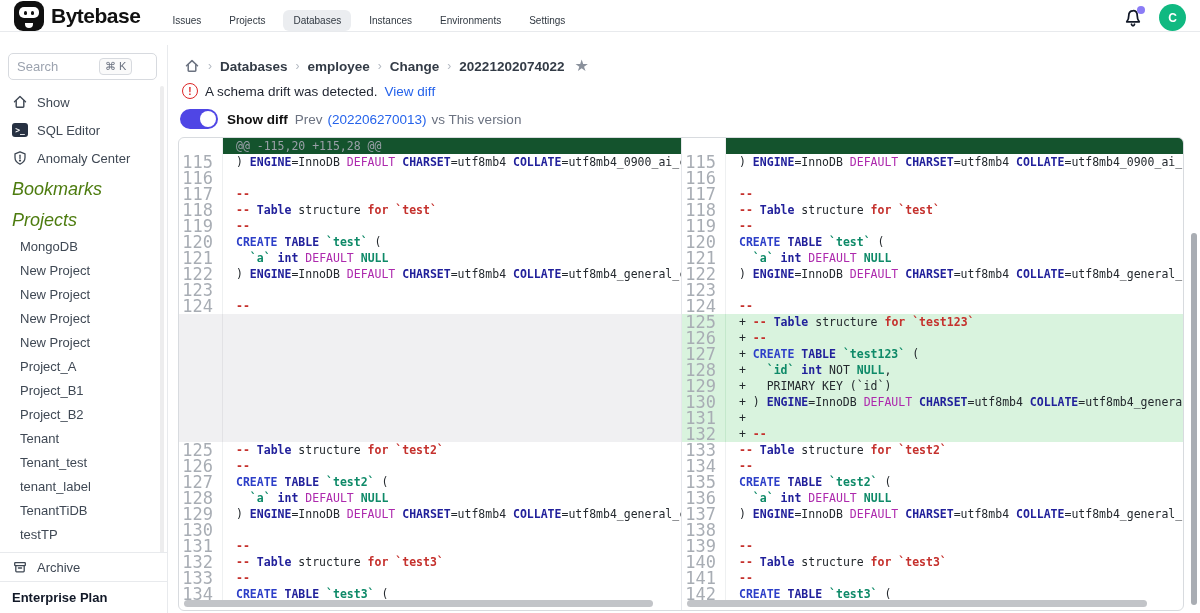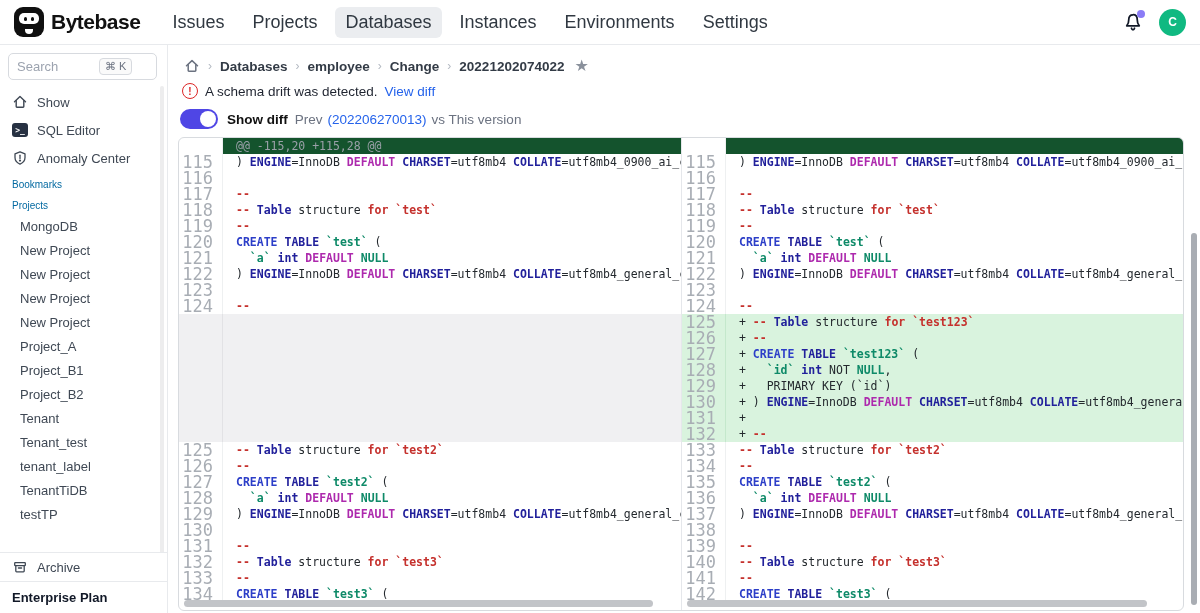--- a/index.html
+++ b/index.html
@@ -1,50 +1,50 @@
 <!DOCTYPE html>
 <html><head>
 <meta charset="utf-8">
 <style>
   * { margin:0; padding:0; box-sizing:border-box; }
   html,body { width:1200px; height:613px; overflow:hidden; }
   body { font-family:"Liberation Sans",sans-serif; background:#fff; color:#1f2937; position:relative; }
 
   
-  .navbar { position:absolute; top:0; left:0; right:0; height:45px; background:#fff;
-            border-bottom:1px solid #e8eaed; display:flex; align-items:center; padding:0 14px; z-index:10; }
+  .navbar { position:absolute; top:0; left:0; right:0; height:32px; background:#fff;
+            border-bottom:1px solid #e8eaed; display:flex; align-items:flex-end; padding:0 14px; z-index:10; }
   .brand { display:flex; align-items:center; gap:7px; cursor:pointer; }
   .logo-mark { width:30px; height:30px; background:#101010; border-radius:9px; position:relative; flex:0 0 30px; }
   .logo-face { position:absolute; left:5px; top:6px; width:20px; height:11px; background:#fff; border-radius:5px; }
   .logo-eye { position:absolute; top:4px; width:3px; height:4px; background:#101010; border-radius:1.5px; }
   .logo-eye.l { left:5px; } .logo-eye.r { right:5px; }
   .logo-mouth { position:absolute; left:11px; bottom:3px; width:8px; height:5px; background:#fff; border-radius:0 0 4px 4px; }
   .brand-text { font-size:21px; font-weight:800; letter-spacing:-0.5px; color:#111; }
   .nav-items { display:flex; align-items:center; gap:8px; margin-left:22px; }
-  .nav-item { font-size:18px; color:#303841; padding:5px 10px; border-radius:6px; cursor:pointer; white-space:nowrap; }
+  .nav-item { font-size:10px; color:#303841; padding:5px 10px; border-radius:6px; cursor:pointer; white-space:nowrap; }
   .nav-item.active { background:#ebedf0; }
   .nav-right { margin-left:auto; display:flex; align-items:center; gap:16px; }
   .bell-wrap { position:relative; width:20px; height:20px; cursor:pointer; }
   .bell-dot { position:absolute; top:-2px; right:-2px; width:8px; height:8px; border-radius:50%; background:#8b7cf6; }
   .avatar { width:27px; height:27px; border-radius:50%; background:#10b981; color:#fff; font-size:12px; font-weight:700;
             display:flex; align-items:center; justify-content:center; cursor:pointer; }
 
   
   .sidebar { position:absolute; top:45px; left:0; width:168px; bottom:0; border-right:1px solid #e8eaed;
              background:#fff; display:flex; flex-direction:column; z-index:5; }
   .search-box { margin:8px 10px 4px 8px; height:27px; border:1px solid #d7dadf; border-radius:5px;
                 display:flex; align-items:center; padding:0 4px 0 8px; gap:4px; background:#fff; cursor:text; }
   .search-box input { border:none; outline:none; width:78px; font-size:13px; color:#374151;
                       font-family:"Liberation Sans",sans-serif; background:transparent; }
   .search-box input::placeholder { color:#9ca3af; }
   .kbd { font-size:11px; color:#6b7280; border:1px solid #d7dadf; border-radius:4px; padding:1px 5px; background:#fafafa; white-space:nowrap; }
   .side-scroll { flex:1; overflow:hidden; position:relative; padding-top:4px; }
   .side-row { display:flex; align-items:center; gap:9px; padding:6px 12px; font-size:13px; color:#3f4854; cursor:pointer; }
   .side-row .ic { width:16px; height:16px; flex:0 0 16px; display:flex; align-items:center; justify-content:center; }
-  .side-label { font-size:10px; color:#0369a1; padding:7px 12px 3px 12px; }
+  .side-label { font-size:18px; color:#4d7c0f; padding:7px 12px 3px 12px;font-style:italic; }
   .proj-item { font-size:13px; color:#3f4854; padding:4.5px 12px 4.5px 20px; cursor:pointer; white-space:nowrap; }
   .side-track { position:absolute; right:3px; top:2px; width:4px; height:500px; background:#ededee; border-radius:2px; }
   .side-bottom { border-top:1px solid #e8eaed; }
   .plan-row { border-top:1px solid #e8eaed; padding:8px 12px; font-size:13px; font-weight:700; color:#111827; }
   .sqlicon { width:16px; height:14px; background:#273142; border-radius:3px; color:#fff; font-size:8px; font-weight:700;
              display:flex; align-items:center; justify-content:center; letter-spacing:0; font-family:"DejaVu Sans Mono",monospace; }
 
   
   .main { position:absolute; top:45px; left:168px; right:0; bottom:0; background:#fff; }
   .crumb-row { display:flex; align-items:center; gap:8px; padding:13px 0 0 16px; font-size:13.5px; }
@@ -73,21 +73,21 @@
   .drow.hdr .codecell { background:#14532d; color:#9aa0a8; }
   .drow.add { background:#d9f3de; }
   .drow.add .gut { border-right-color:#c4e8cc; }
   .drow.ph { background:#f0f0f2; }
   .drow.ph .gut { border-right-color:#e2e2e5; }
   .pl { color:#24292e; }
   .kw { color:#21209b; font-weight:bold; }
   .kw2 { color:#2c3ec8; font-weight:bold; }
   .cm { color:#c5312d; font-weight:bold; }
   .id { color:#0e8a68; font-weight:bold; }
-  .fn { color:#ad29ad; font-weight:bold; }
+  .fn { color:#ad29ad; font-weight:normal; }
   .hscroll { position:absolute; bottom:3px; height:7px; border-radius:4px; background:#c2c4c8; cursor:pointer; }
   .pane.left .hscroll { left:5px; right:28px; }
   .pane.right .hscroll { left:5px; right:36px; }
   .page-vscroll { position:absolute; right:3px; top:188px; width:6px; height:372px; background:#a9adb3; border-radius:3px; cursor:pointer; }
 
   svg { display:block; }
 </style>
 </head>
 <body>
 

